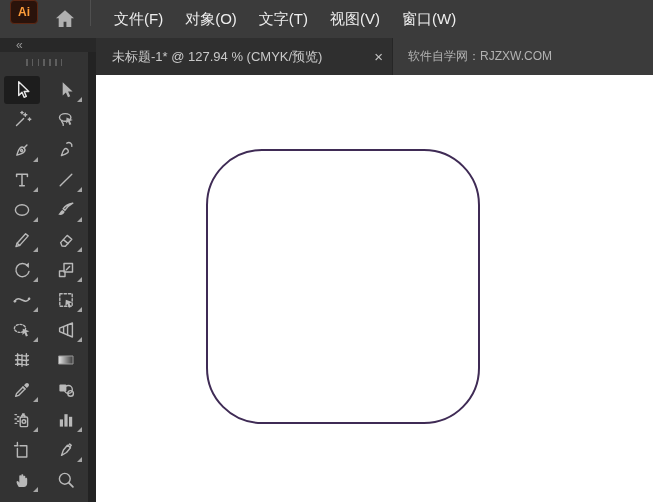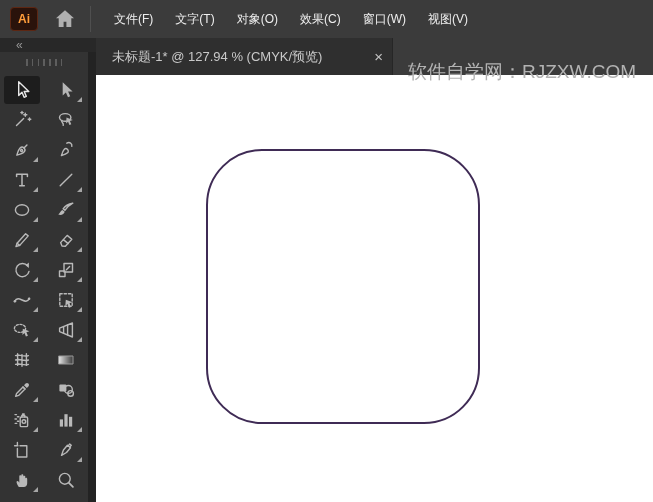--- a/index.html
+++ b/index.html
@@ -7,55 +7,55 @@
   body {
     width:653px; height:502px; position:relative; overflow:hidden;
     background:#ffffff;
     font-family:"Liberation Sans","DejaVu Sans",sans-serif;
     -webkit-font-smoothing:antialiased;
   }
 
   
   .menubar {
     position:absolute; top:0; left:0; width:653px; height:38px;
-    background:#3b3b3b; display:flex; align-items:center; z-index:5;
+    background:#3b3b3b; display:flex; z-index:5;
   }
   .ai-logo {
     width:28px; height:24px; margin-left:10px; border-radius:4px;
     background:#2a130b; border:1px solid #5d2713;
     color:#ff9d3a; font-weight:bold; font-size:12px;
     display:flex; align-items:center; justify-content:center;
   }
   .home-btn { margin-left:15px; display:flex; align-items:center; }
   .menubar-sep { width:1px; height:26px; background:#4f4f4f; margin-left:13px; }
   .menu-items { display:flex; gap:18px; margin-left:21px; }
   .menu-item {
-    color:#eeeeee; font-size:12px; line-height:38px; white-space:nowrap;
+    color:#eeeeee; font-size:15px; line-height:38px; white-space:nowrap;
     padding:0 2px; cursor:default;
   }
 
   
   .subbar {
     position:absolute; top:38px; left:96px; width:557px; height:37px;
     background:#3b3b3b; z-index:4;
   }
   .doc-tab {
     position:absolute; left:0; top:0; width:297px; height:37px;
     background:#2f2f2f; display:flex; align-items:center;
     padding:0 9px 0 16px; border-right:1px solid #262626;
   }
   .doc-tab-title {
     color:#c9c9c9; font-size:13px; white-space:nowrap; overflow:hidden; flex:1;
   }
   .doc-tab-close {
     color:#c4c4c4; font-size:15px; margin-left:6px; line-height:1;
   }
   .watermark {
-    position:absolute; left:312px; top:15px; height:37px;
-    display:flex; align-items:center; color:#b2b2b2; font-size:19px;
+    position:absolute; left:312px; top:0; height:37px;
+    display:flex; align-items:center; color:#b2b2b2; font-size:12px;
     white-space:nowrap;
   }
 
   
   .leftrail {
     position:absolute; top:38px; left:0; width:96px; height:464px;
     background:#232323; z-index:6;
   }
   .panel-header {
     height:14px; width:96px; background:#282828;
@@ -98,25 +98,24 @@
 <div class="menubar">
   <div class="ai-logo" style="color: rgb(255, 157, 58);">Ai</div>
   <div class="home-btn">
     <svg width="24" height="24" viewBox="0 0 24 24">
       <path d="M12 3.2 L3 11.2 h2.7 V20 h4.9 v-5.2 h2.8 V20 h4.9 v-8.8 H21 Z" fill="#b0b0b0"></path>
     </svg>
   </div>
   <div class="menubar-sep"></div>
   <nav class="menu-items" id="menu-items">
       <span class="menu-item">文件(F)</span>
+      <span class="menu-item">对象(O)</span>
       <span class="menu-item">文字(T)</span>
-      <span class="menu-item">对象(O)</span>
-      <span class="menu-item">效果(C)</span>
+      <span class="menu-item">视图(V)</span>
       <span class="menu-item">窗口(W)</span>
-      <span class="menu-item">视图(V)</span>
     </nav>
 </div>
 
 <div class="subbar">
   <div class="doc-tab">
     <span class="doc-tab-title">未标题-1* @ 127.94 % (CMYK/预览)</span>
     <span class="doc-tab-close">×</span>
   </div>
   <div class="watermark">软件自学网：RJZXW.COM</div>
 </div>

